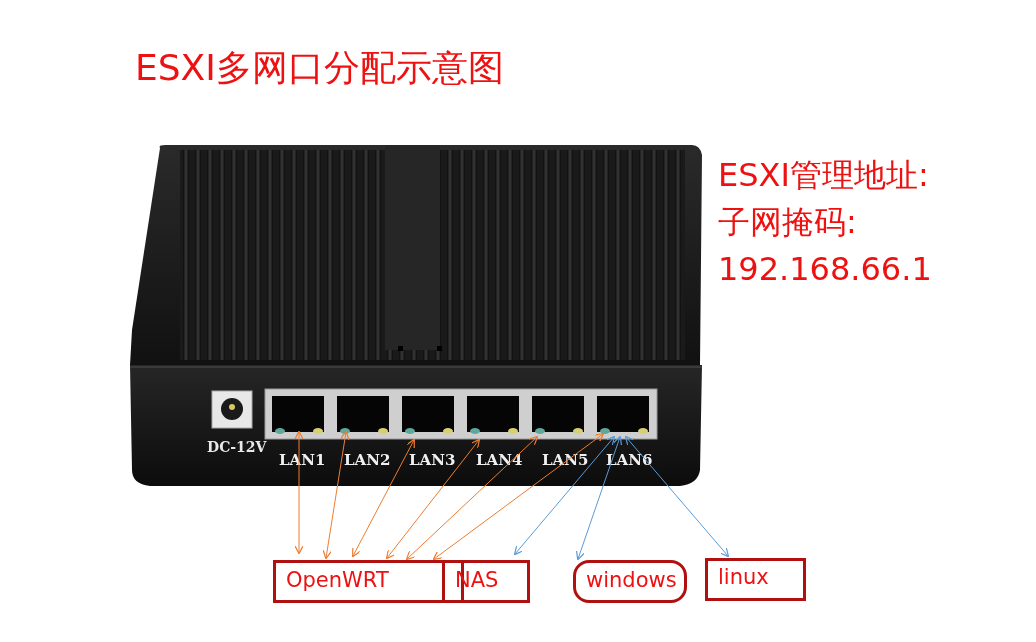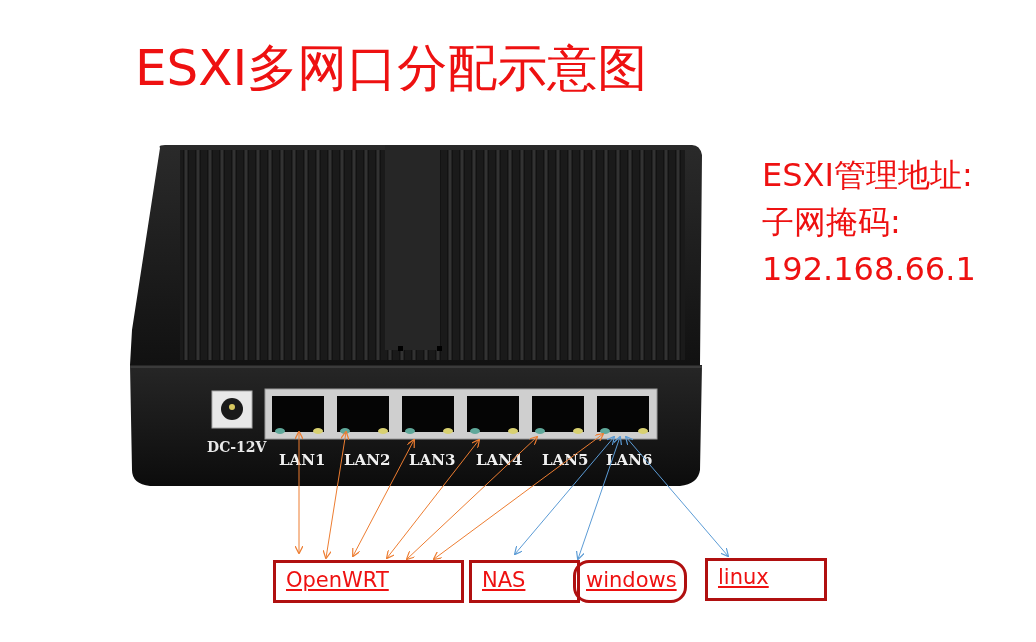--- a/index.html
+++ b/index.html
@@ -1,21 +1,21 @@
 <!DOCTYPE html>
 <html><head>
 <meta charset="utf-8">
 <style>
   html,body{margin:0;padding:0;background:#fff;}
   body{width:1036px;height:642px;position:relative;overflow:hidden;font-family:"DejaVu Sans",sans-serif;}
-  .title{position:absolute;left:135px;top:36px;font-size:50px;color:#ee1111;letter-spacing:0px;white-space:nowrap;line-height:64px;}
-  .info{position:absolute;left:718px;top:152px;color:#ee1111;font-size:32px;line-height:47px;white-space:nowrap;margin-left:44px;}
+  .title{position:absolute;left:135px;top:36px;font-size:36px;color:#ee1111;letter-spacing:0px;white-space:nowrap;line-height:64px;}
+  .info{position:absolute;left:718px;top:152px;color:#ee1111;font-size:32px;line-height:47px;white-space:nowrap;}
   .info div{height:47px;}
   .device{position:absolute;left:0;top:0;width:1036px;height:642px;}
-  .box{position:absolute;border:3px solid #b01010;box-sizing:border-box;color:#ee1111;font-size:21px;line-height:34px;padding-left:10px;white-space:nowrap;text-decoration:underline;}
+  .box{position:absolute;border:3px solid #b01010;box-sizing:border-box;color:#ee1111;font-size:21px;line-height:34px;padding-left:10px;white-space:nowrap;}
   svg text{font-family:"DejaVu Serif",serif;}
 </style>
 </head>
 <body>
 
 <div class="title">ESXI多网口分配示意图</div>
 
 <div class="info">
   <div>ESXI管理地址:</div>
   <div>子网掩码:</div>
@@ -124,15 +124,15 @@
   </g>
 
   <g stroke="#5b9bd5" stroke-width="1" fill="none">
     <line x1="614" y1="437" x2="515" y2="554" marker-start="url(#arB)" marker-end="url(#arB)"></line>
     <line x1="620" y1="437" x2="578" y2="559" marker-start="url(#arB)" marker-end="url(#arB)"></line>
     <line x1="626" y1="437" x2="728" y2="556" marker-start="url(#arB)" marker-end="url(#arB)"></line>
   </g>
 </svg>
 
 <div class="box" style="left:273px;top:560px;width:191px;height:43px;">OpenWRT</div>
-<div class="box" style="left:469px;top:560px;width:111px;height:43px;">NAS</div>
+<div class="box" style="left:442px;top:560px;width:88px;height:43px;">NAS</div>
 <div class="box" style="left:573px;top:560px;width:114px;height:43px;border-radius:16px;">windows</div>
-<div class="box" style="left:705px;top:558px;width:122px;height:43px;line-height:32px;">linux</div>
+<div class="box" style="left:705px;top:558px;width:101px;height:43px;line-height:32px;">linux</div>
 
 </body></html>

